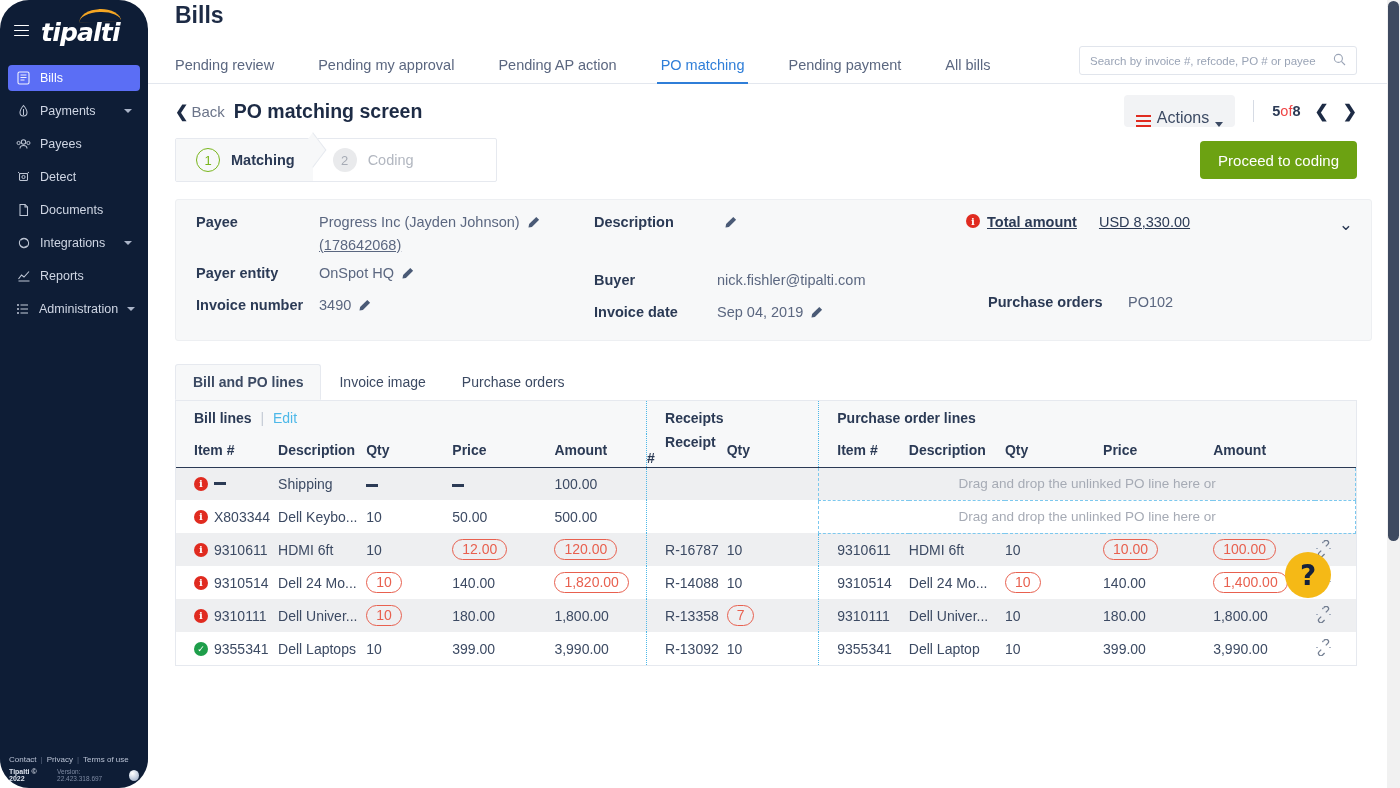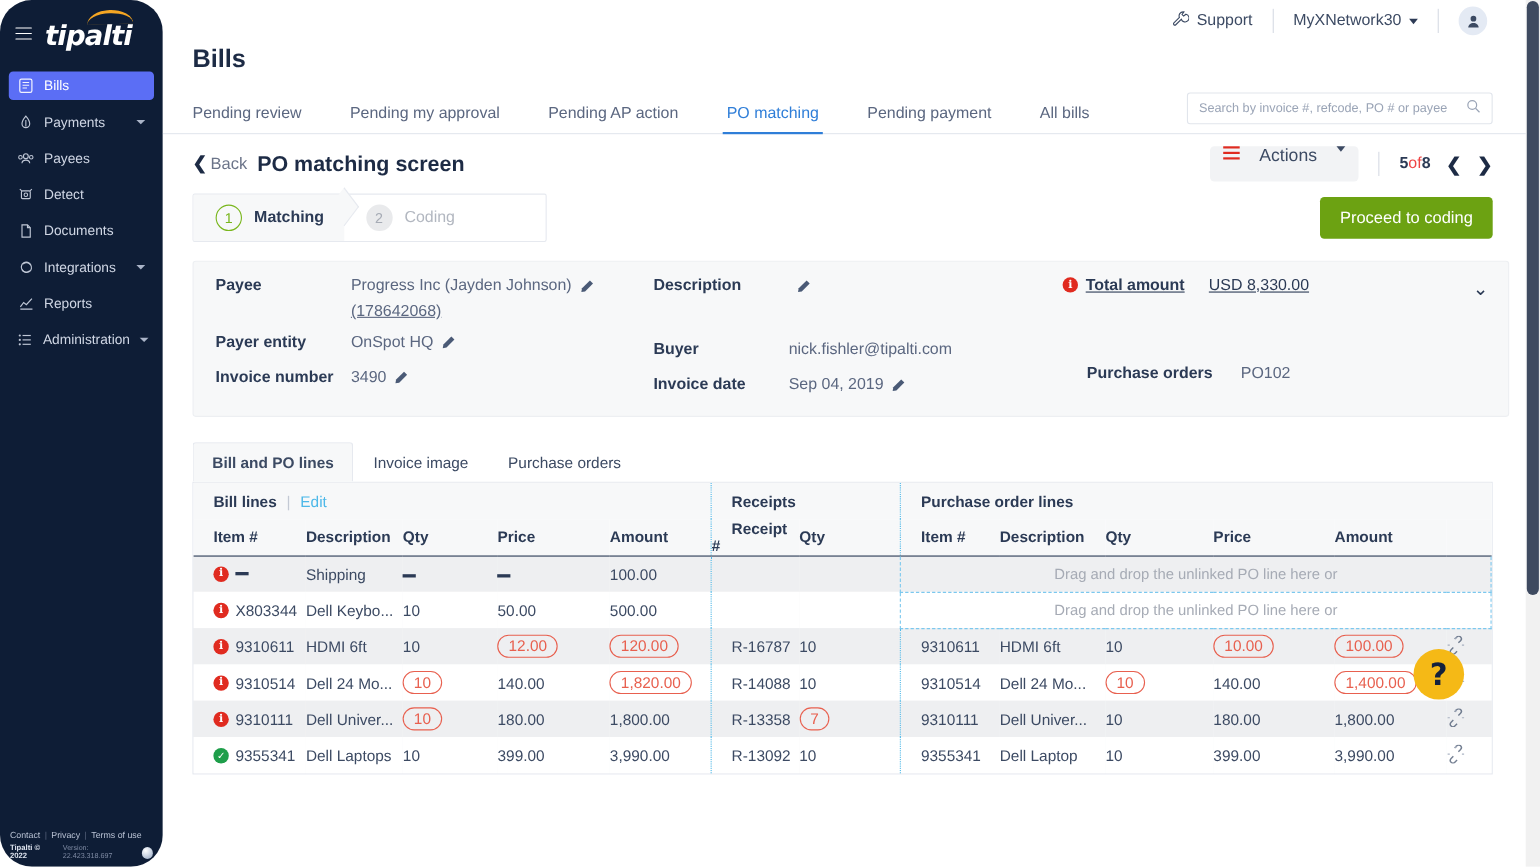--- a/index.html
+++ b/index.html
@@ -78,22 +78,22 @@
                padding: 0 10px; background: #fff; }
   .searchbox input { border: 0; outline: 0; flex: 1; font-size: 11.5px; color: #4b5straight; color:#4b5870;
                      font-family: "Liberation Sans", sans-serif; background: transparent; }
   .searchbox input::placeholder { color: #9aa4b6; }
 
   .subbar { display: flex; align-items: center; padding: 0 43px 0 27px; height: 54px; }
   .back { display: flex; align-items: center; gap: 3px; font-size: 15px; color: #6b7governo; color:#6b7489; cursor: pointer; }
   .back .chev { font-size: 16px; color: #1d2b45; font-weight: 700; }
   .screen-title { font-size: 19.5px; font-weight: 700; color: #1d2b45; margin-left: 9px; }
   .subbar-right { margin-left: auto; display: flex; align-items: center; }
-  .actions-btn { background: #f2f3f5; border-radius: 4px; height: 32px; display: flex; align-items: flex-start;
-                 gap: 18px; padding: 0 12px; cursor: pointer; }
+  .actions-btn { background: #f2f3f5; border-radius: 4px; height: 32px; display: flex; align-items: flex-end;
+                 gap: 6px; padding: 0 12px; cursor: pointer; }
   .actions-btn .bars { width: 15px; height: 12px; position: relative; }
   .actions-btn .bars i { position: absolute; left: 0; width: 15px; height: 2px; background: #e02b20; }
   .actions-btn .bars i:nth-child(1){ top: 0; } .actions-btn .bars i:nth-child(2){ top: 5px; }
   .actions-btn .bars i:nth-child(3){ top: 10px; }
   .actions-btn .lbl { font-size: 16px; color: #3c4a63; }
   .actions-btn .cc { width:0;height:0;border-left:4.5px solid transparent;border-right:4.5px solid transparent;border-top:5px solid #3c4a63;}
   .pager { display: flex; align-items: center; gap: 14px; font-size: 14.5px; color: #2b3a55; }
   .pager b { font-weight: 700; }
   .pager .pg-sep { color: #ef4444; font-weight: 400; }
   .pager .arrow { font-size: 17px; font-weight: 700; color: #1d2b45; cursor: pointer; }
@@ -295,40 +295,20 @@
       <div class="sb-copy">
         <span class="c1">Tipalti © 2022</span>
         <span class="c2">Version: 22.423.318.697</span>
         <span class="sb-globe"></span>
       </div>
     </div>
   </aside>
 
   <section class="main">
 
-    <div class="topbar">
-      <div class="support">
-        <span><svg width="16" height="16" viewBox="0 0 16 16">
-              <path d="M10.5 1.8a3.6 3.6 0 00-3.3 5l-5 5a1.2 1.2 0 101.7 1.7l5-5a3.6 3.6 0 104.3-4.6L11 5.6 9.6 4.2l1.7-2.3z" fill="none" stroke="#3c4a63" stroke-width="1"></path>
-            </svg></span>
-        <span>Support</span>
-      </div>
-      <div class="vdiv"></div>
-      <div class="orgname">
-        <span>MyXNetwork30</span>
-        <span class="caret-dk"></span>
-      </div>
-      <div class="vdiv"></div>
-      <div class="avatar">
-        <svg width="13" height="13" viewBox="0 0 13 13">
-            <circle cx="6.5" cy="4" r="2.6" fill="#3c4a63"></circle>
-            <path d="M1.8 12c0-2.6 2.1-4.2 4.7-4.2s4.7 1.6 4.7 4.2z" fill="#3c4a63"></path>
-          </svg>
-      </div>
-    </div>
 
     <h1 class="page-title">Bills</h1>
 
     <div class="tabs">
       <div class="tab">Pending review</div>
       <div class="tab">Pending my approval</div>
       <div class="tab">Pending AP action</div>
       <div class="tab active">PO matching</div>
       <div class="tab">Pending payment</div>
       <div class="tab">All bills</div>

